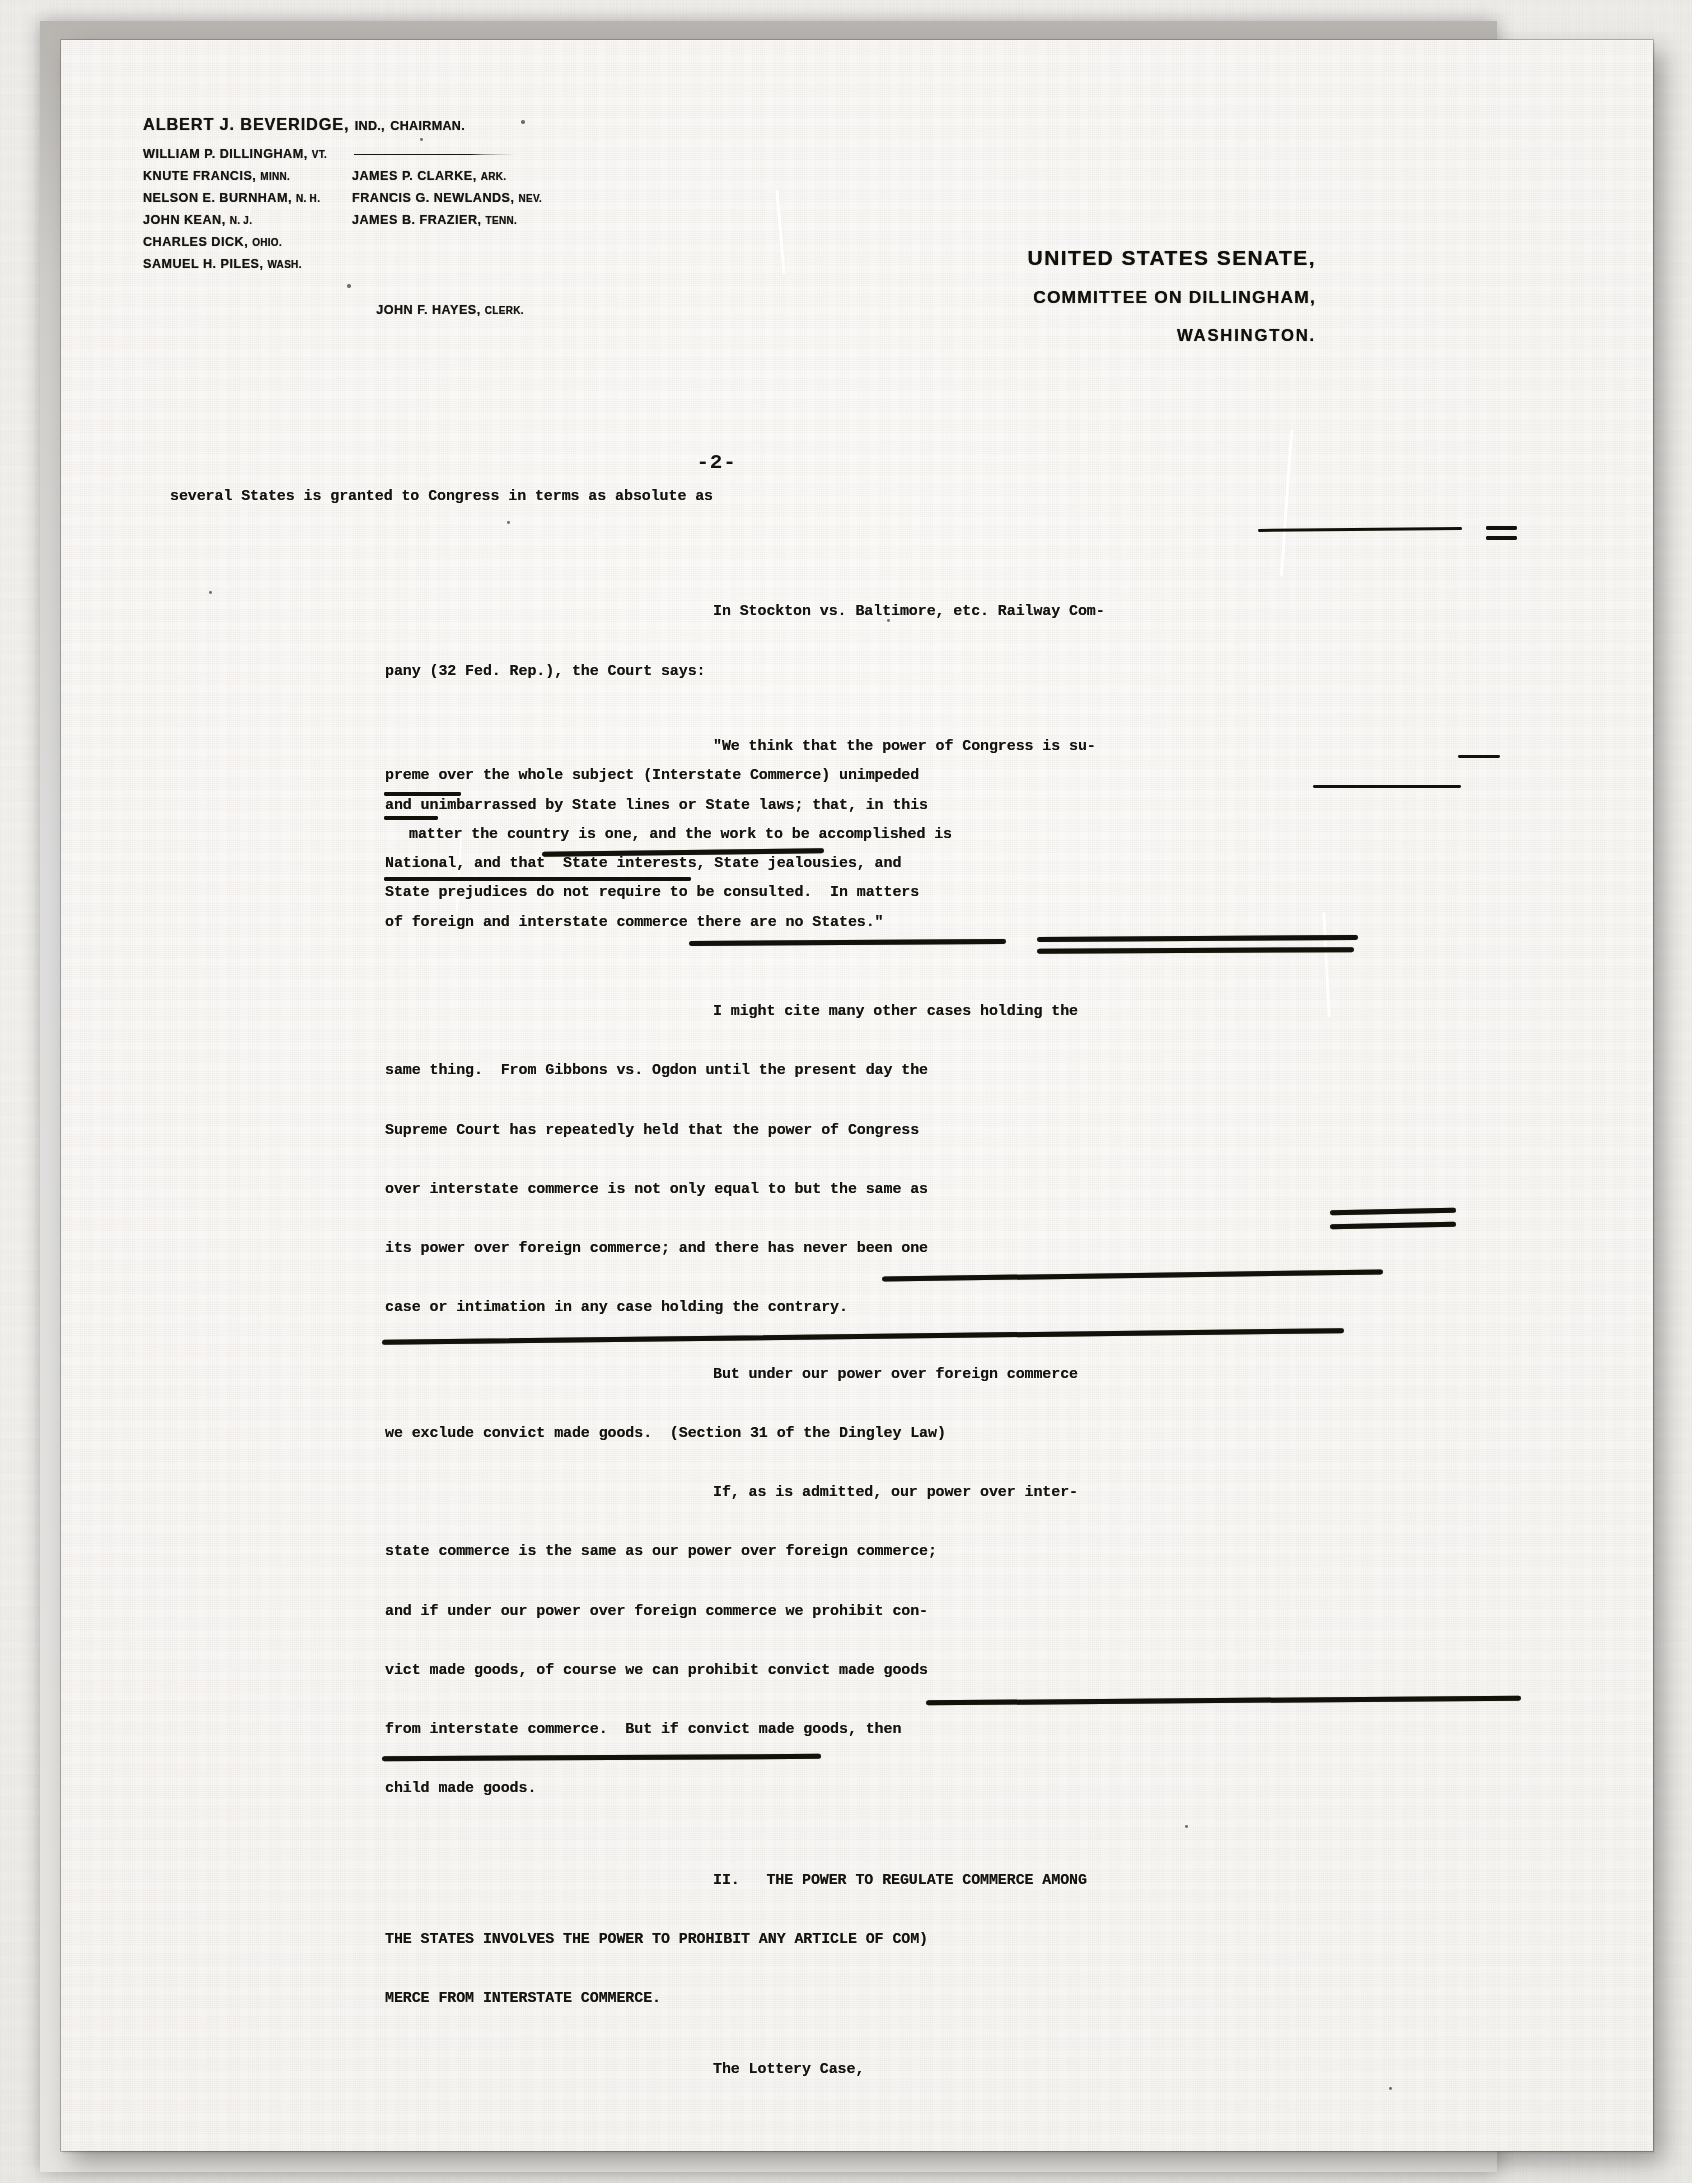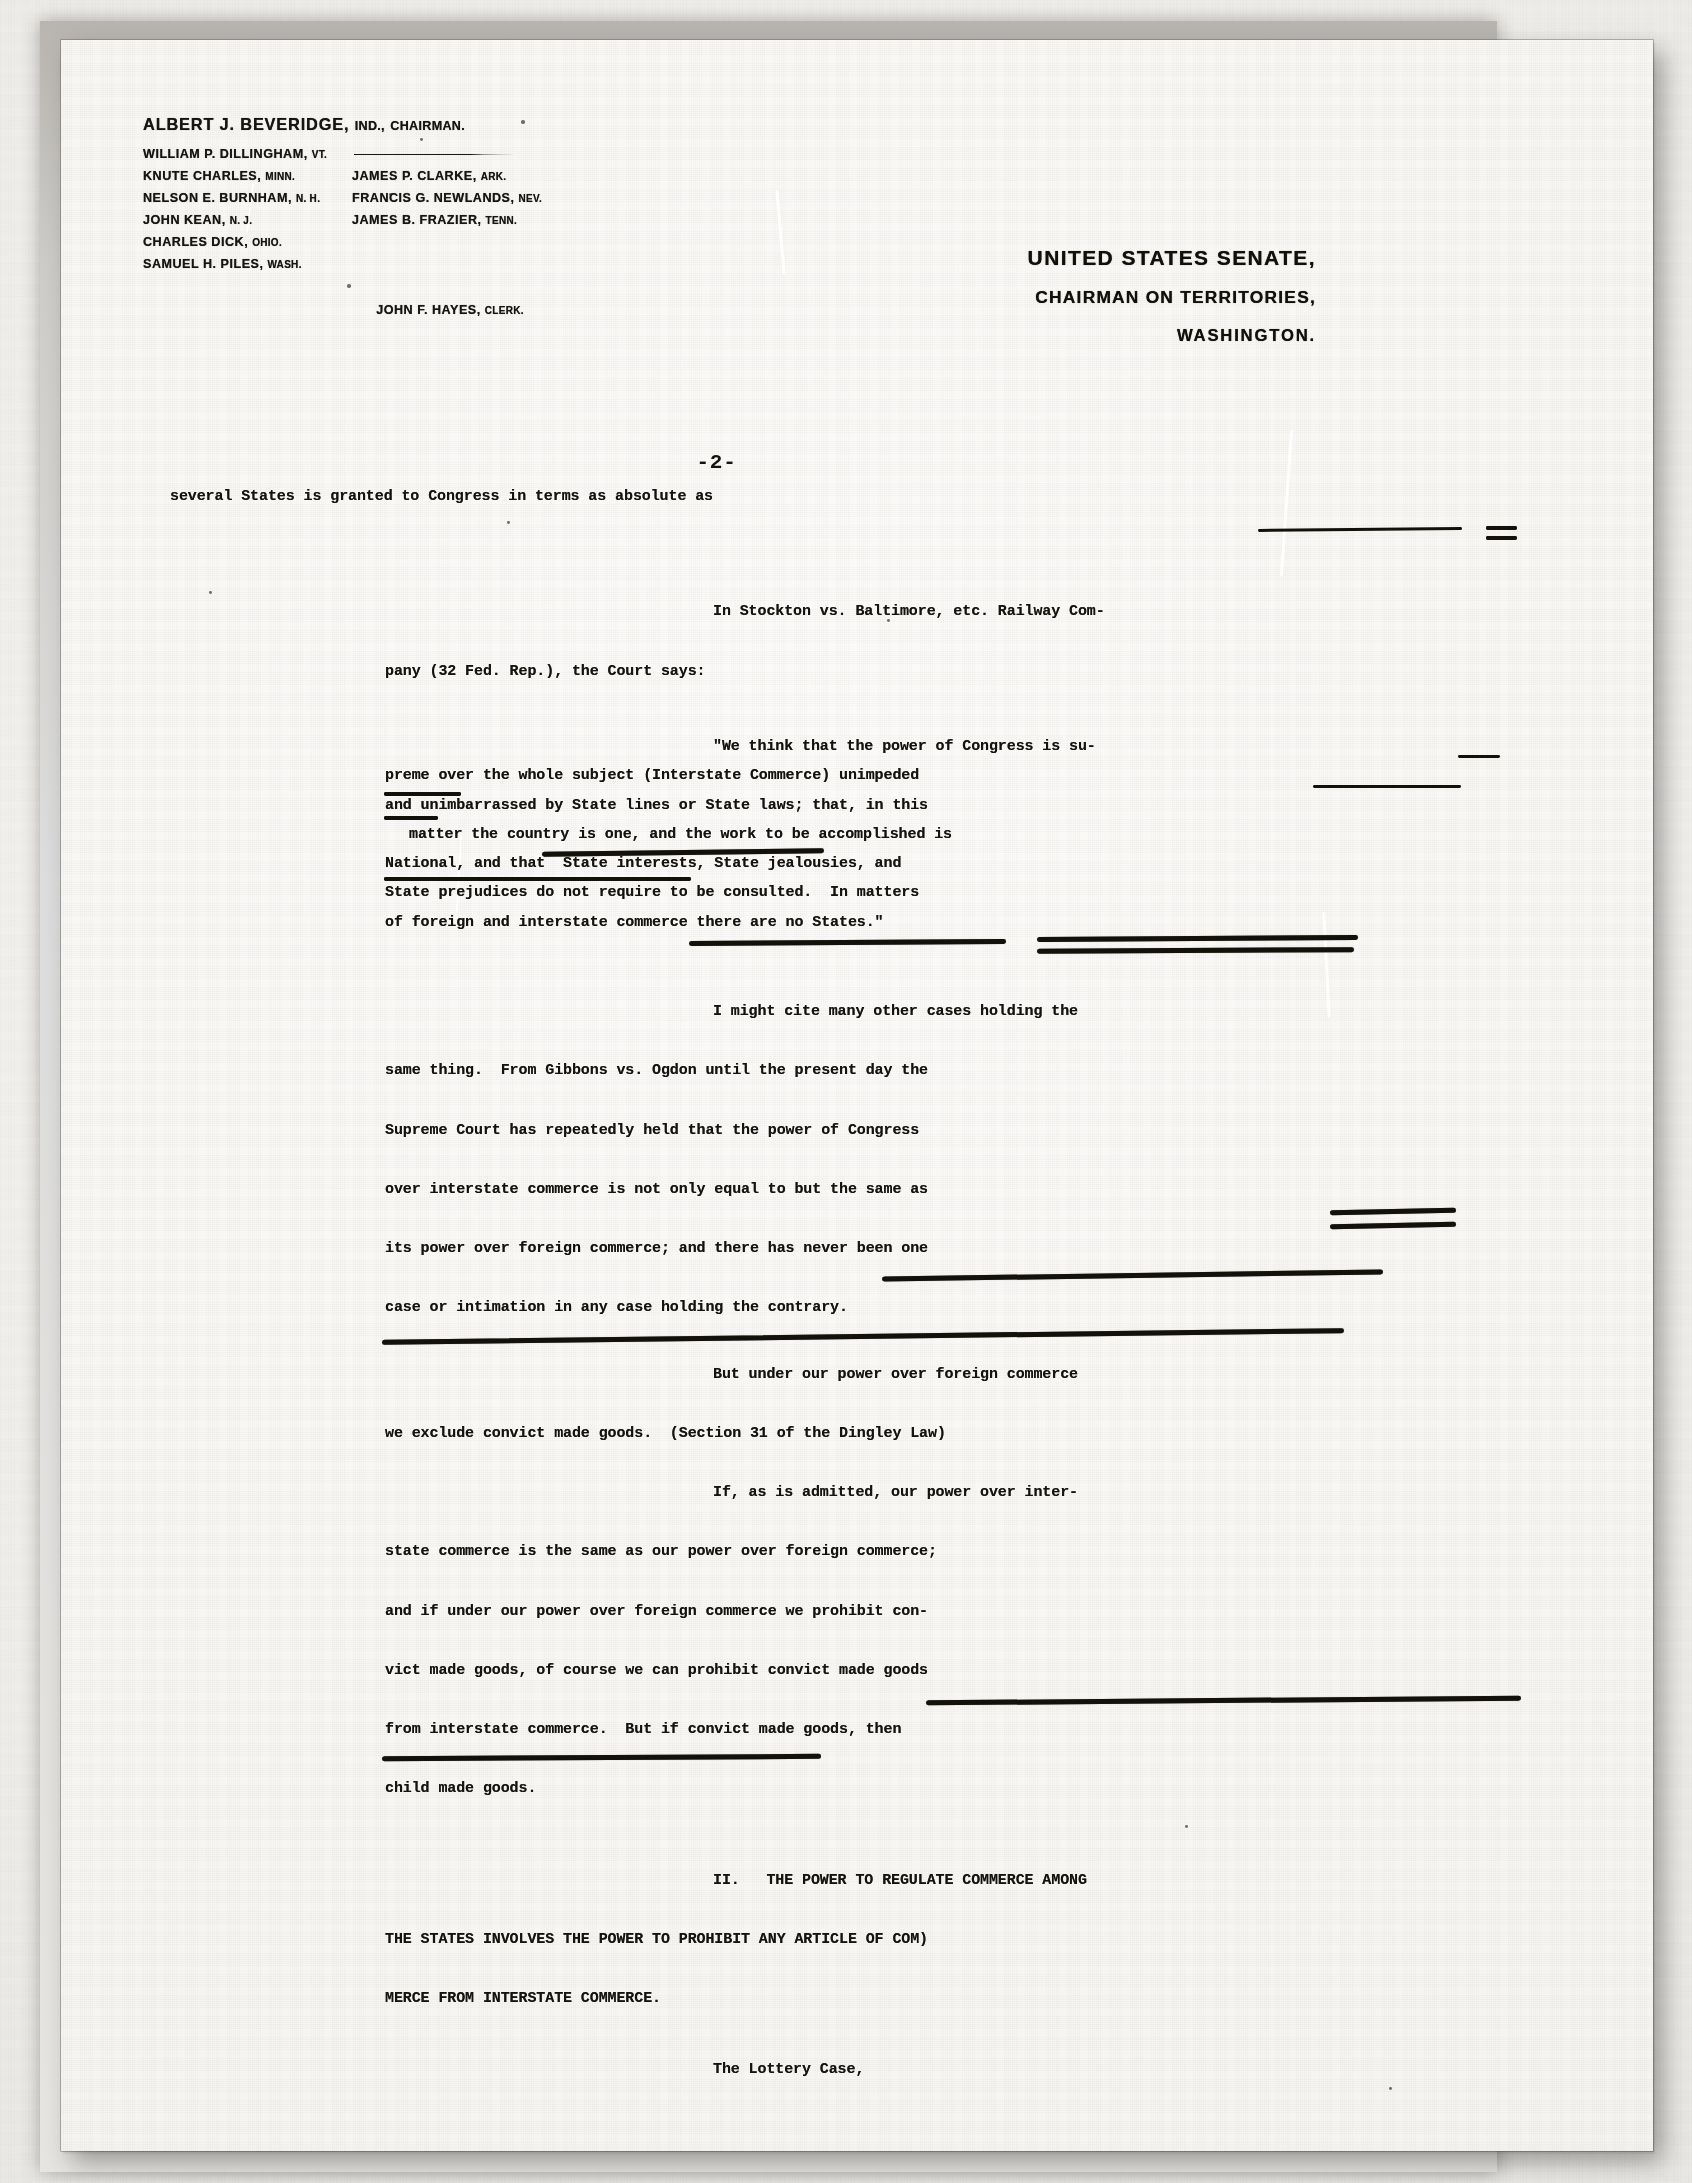--- a/index.html
+++ b/index.html
@@ -179,21 +179,21 @@
           <span class="sc">VT.</span>
         </div>
         <div class="lh-col-b">
           <span></span>
           <span class="sc"></span>
         </div>
       </div>
 
       <div class="lh-row">
         <div class="lh-col-a">
-          <span>KNUTE CHARLES,</span>
+          <span>KNUTE FRANCIS,</span>
           <span class="sc">MINN.</span>
         </div>
         <div class="lh-col-b">
           <span>JAMES P. CLARKE,</span>
           <span class="sc">ARK.</span>
         </div>
       </div>
 
       <div class="lh-row">
         <div class="lh-col-a">
@@ -235,21 +235,21 @@
 
       <div id="lh-clerk">
         <span>JOHN F. HAYES,</span>
         <span class="sc">CLERK.</span>
       </div>
     </div>
   </div>
 
   <div id="senate-head">
     <div class="l1">UNITED STATES SENATE,</div>
-    <div class="l2">CHAIRMAN ON TERRITORIES,</div>
+    <div class="l2">COMMITTEE ON DILLINGHAM,</div>
     <div class="l3">WASHINGTON.</div>
   </div>
 
   <div id="body-area">
 
     <div id="folio">-2-</div>
 
     <div class="tl" style="left:109px;top:448px;">several States is granted to Congress in terms as absolute as</div>
     <div class="ul soft" style="left:1197px;top:488px;width:204px;transform:rotate(-0.5deg);"></div>
     <div class="ul soft" style="left:1425px;top:486px;width:31px;height:3.5px;"></div>

